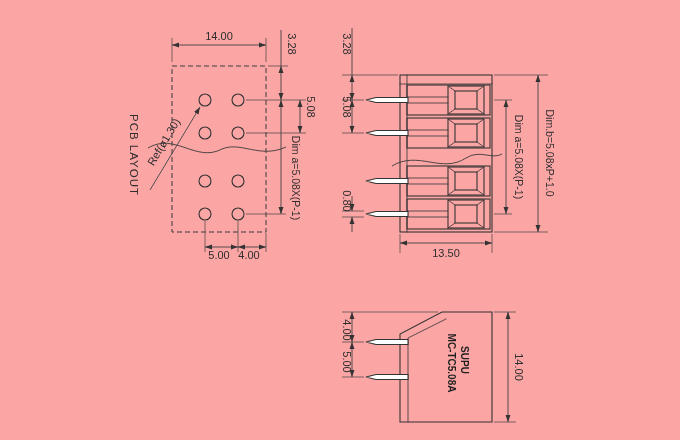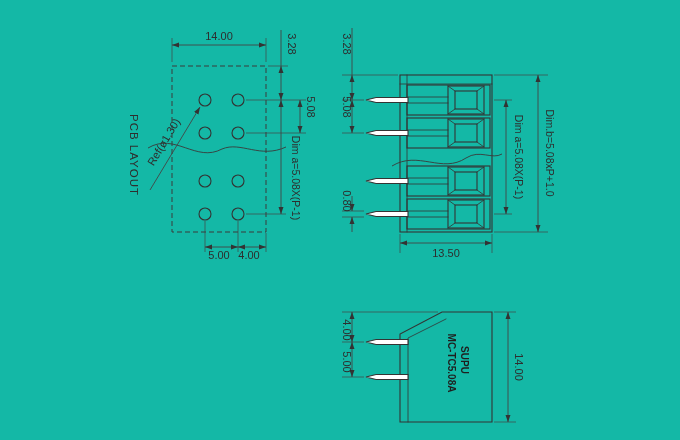--- a/index.html
+++ b/index.html
@@ -1,19 +1,19 @@
 <!DOCTYPE html>
 <html><head>
 <meta charset="utf-8">
 <style>
   html,body{margin:0;padding:0;background:#ffffff;}
   .canvas{
     position:relative;
     width:680px;height:440px;
-    background:#14b8a6;
+    background:#fca5a5;
     font-family:"Liberation Sans", sans-serif;
     overflow:hidden;
   }
   svg{display:block;}
   .obj{stroke:#333333;stroke-width:1.1;fill:none;stroke-linecap:round;}
   .thin{stroke-width:0.8;}
   .fillw{fill:#ffffff;}
   .dash{stroke:#3a3a3a;stroke-width:1;fill:none;stroke-dasharray:5 3;}
   .ext{stroke:#444444;stroke-width:0.7;fill:none;}
   .dim{stroke:#444444;stroke-width:0.9;fill:none;}

